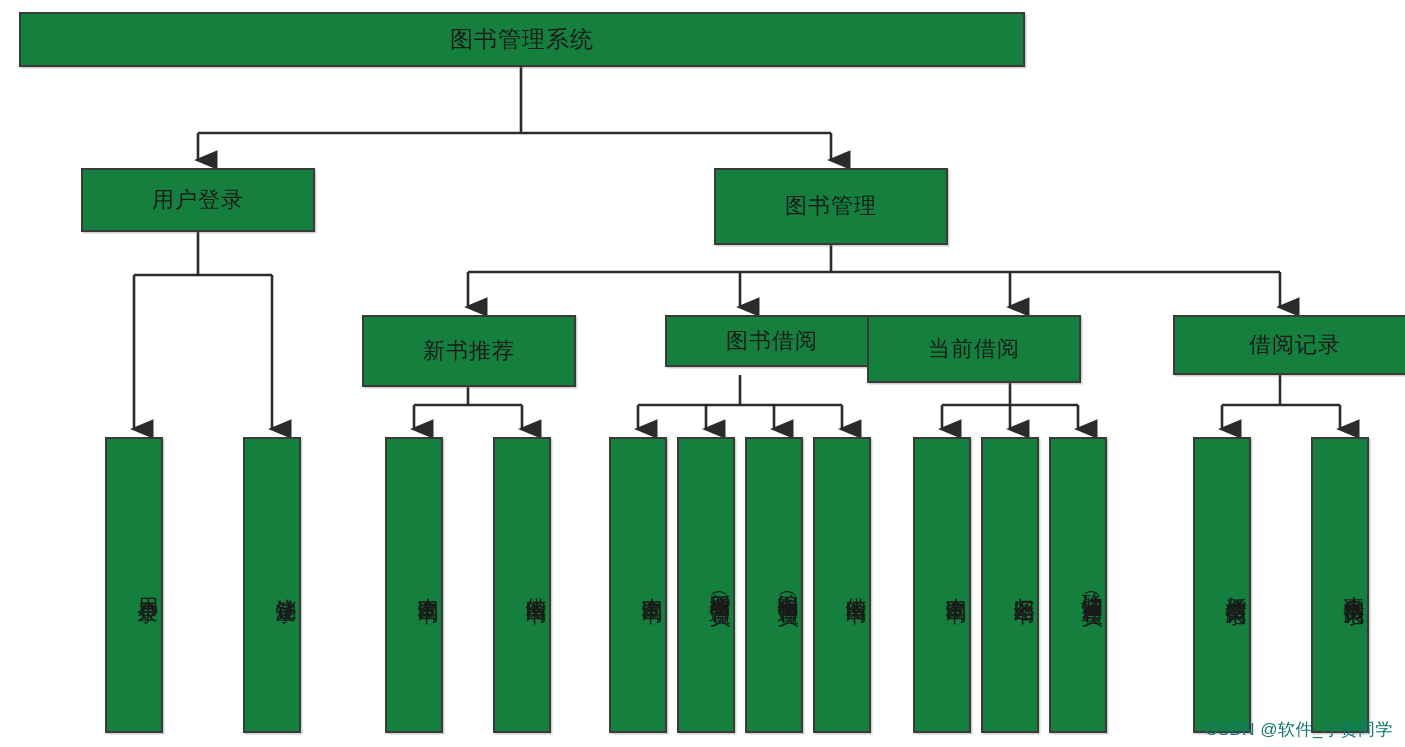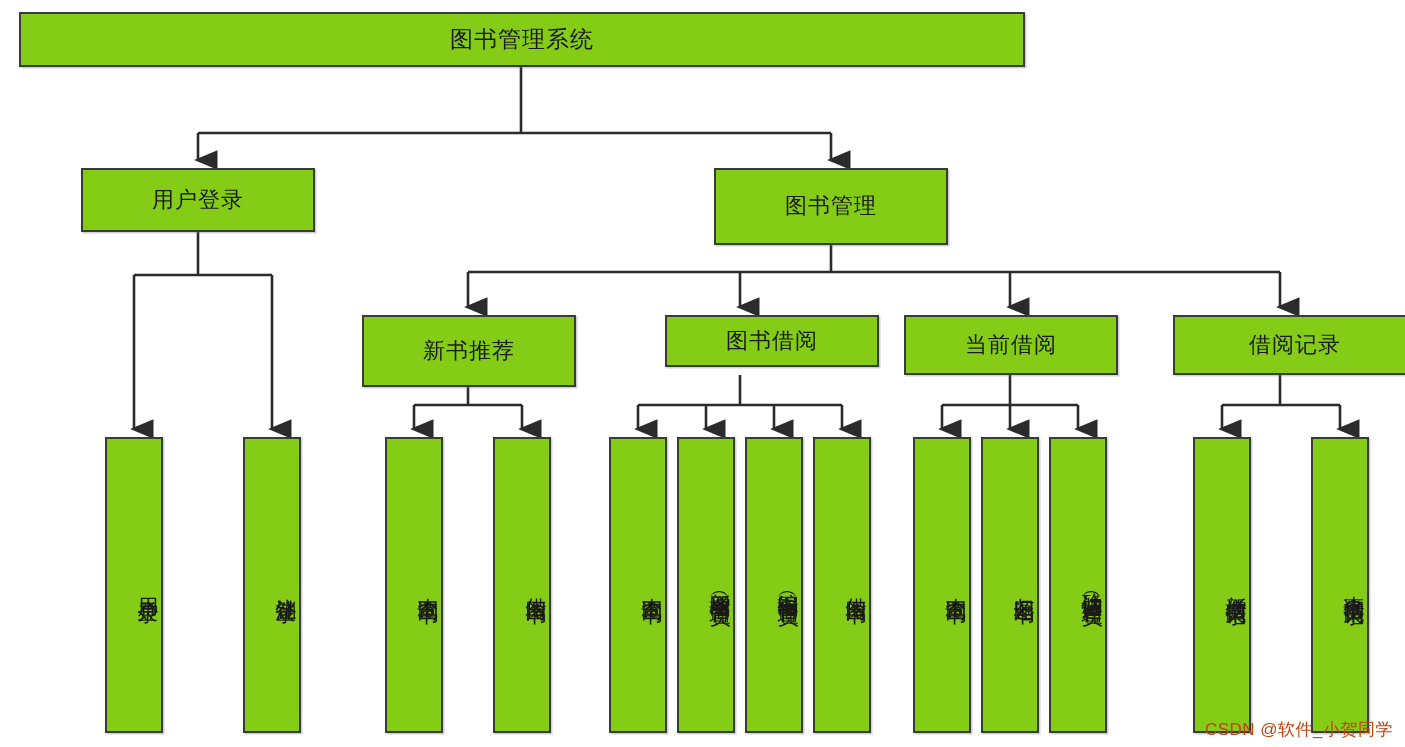--- a/index.html
+++ b/index.html
@@ -21,21 +21,21 @@
     position: absolute;
     left: 0;
     top: 0;
     width: 1405px;
     height: 747px;
     pointer-events: none;
   }
   .node {
     position: absolute;
     box-sizing: border-box;
-    background: #84cc16;
+    background: #15803d;
     border: 2.5px solid #3a3a3a;
     box-shadow: 1.5px 1.5px 0 rgba(120,120,120,0.35);
     display: flex;
     align-items: center;
     justify-content: center;
     color: #1a1a1a;
     z-index: 2;
   }
   .node.horiz {
     font-size: 22px;
@@ -60,21 +60,21 @@
     writing-mode: vertical-rl;
     text-orientation: upright;
     white-space: normal;
     text-align: left;
   }
   .watermark {
     position: absolute;
     right: 12px;
     bottom: 6px;
     font-size: 17px;
-    color: #c2410c;
+    color: #0f766e;
     letter-spacing: 0.5px;
     z-index: 5;
     white-space: nowrap;
     margin-left: 43px;
   }
 </style>
 </head>
 <body>
 
 <div id="canvas">
@@ -139,21 +139,21 @@
   <div class="node horiz" style="left:714px; top:168px; width:234px; height:77px;">
     <span>图书管理</span>
   </div>
 
   <div class="node horiz" style="left:362px; top:315px; width:214px; height:72px;">
     <span>新书推荐</span>
   </div>
   <div class="node horiz" style="left:665px; top:315px; width:214px; height:52px;">
     <span>图书借阅</span>
   </div>
-  <div class="node horiz" style="left:904px; top:315px; width:214px; height:60px;">
+  <div class="node horiz" style="left:867px; top:315px; width:214px; height:68px;">
     <span>当前借阅</span>
   </div>
   <div class="node horiz" style="left:1173px; top:315px; width:244px; height:60px;">
     <span>借阅记录</span>
   </div>
 
   <div class="node vert" style="left:105px; top:437px; width:58px; height:296px;">
     <span class="vtext">用户登录</span>
   </div>
   <div class="node vert" style="left:243px; top:437px; width:58px; height:296px;">

